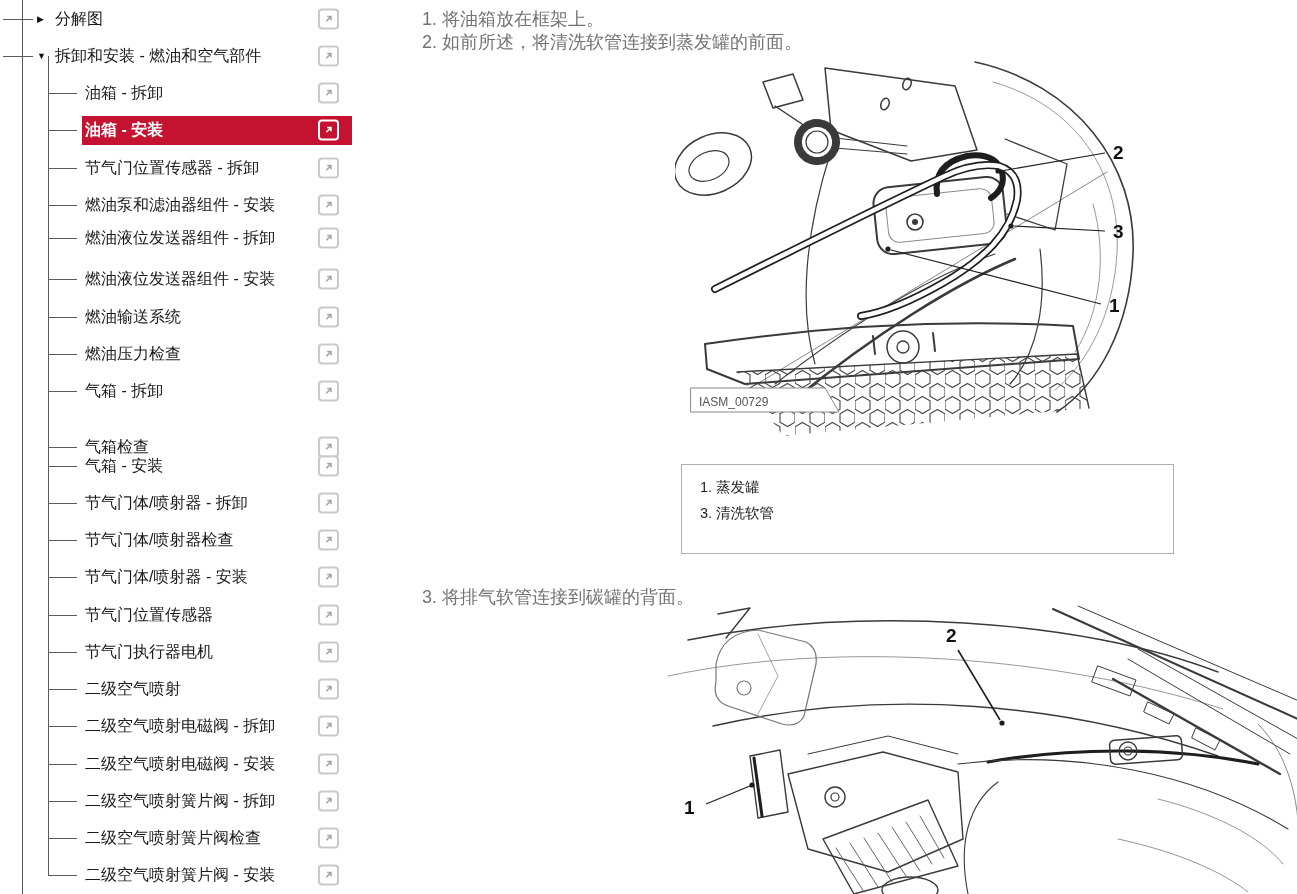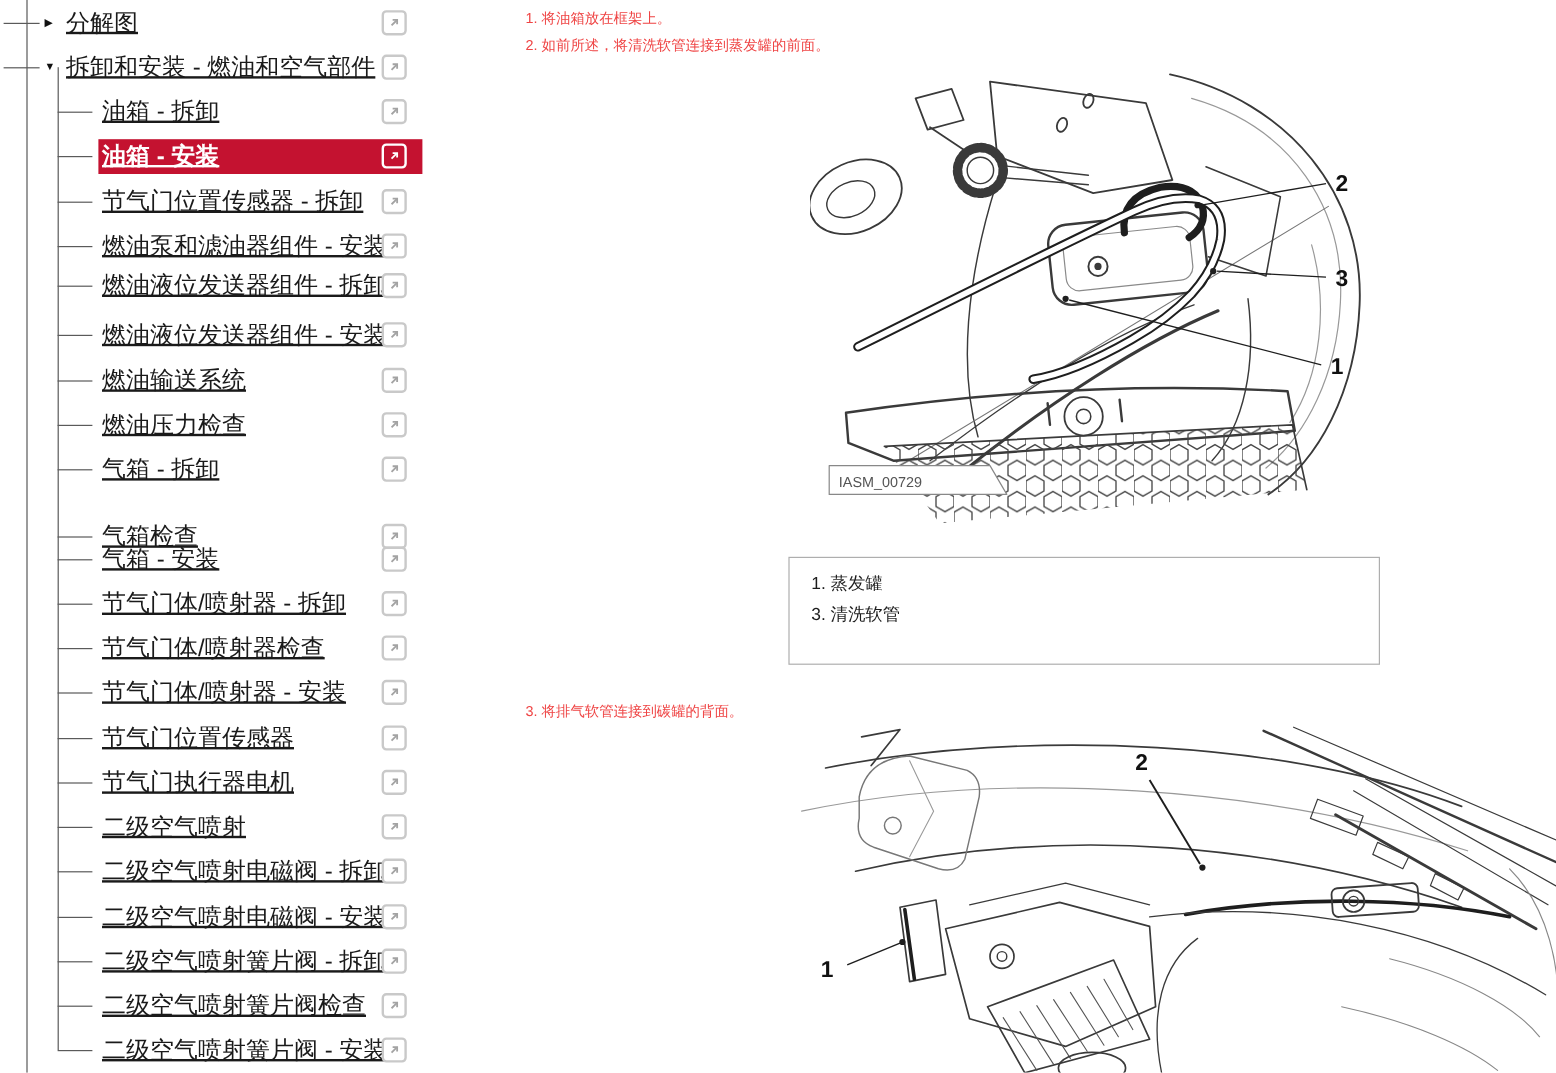--- a/index.html
+++ b/index.html
@@ -14,43 +14,43 @@
   .vline { position:absolute; width:1px; background:#5a5a5a; }
   .vline.outer { left:22px; top:0; height:894px; }
   .vline.inner { left:48px; top:56px; height:819px; }
   .trow { position:absolute; left:0; width:352px; height:37px; }
   .conn { position:absolute; top:50%; height:1px; background:#5a5a5a; }
   .lvl0 > .conn { left:3px;  width:30px; }
   .lvl1 > .conn { left:48px; width:29px; }
   .tarrow { position:absolute; left:37px; top:50%; transform:translateY(-50%);
             font-size:9px; color:#111; line-height:1; }
   .tlbl { position:absolute; top:50%; transform:translateY(-50%);
-          font-size:20px; color:#1a1a1a; white-space:nowrap; z-index:2;text-decoration:underline; }
+          font-size:16px; color:#1a1a1a; white-space:nowrap; z-index:2; }
   .lvl0 > .tlbl { left:55px; }
   .lvl1 > .tlbl { left:85px; }
   .linkicon { position:absolute; left:318px; top:50%; transform:translateY(-50%);
               width:21px; height:21px; border:2px solid #c9c9c9; border-radius:4px;
               color:#a3a3a3; display:flex; align-items:center; justify-content:center;
               background:#fff; z-index:2; }
   .selbar { position:absolute; left:82px; right:0; top:4px; bottom:4px; z-index:1; }
   .trow.selected .tlbl { color:#fff; font-weight:bold; }
   .trow.selected .linkicon { border-color:#fff; color:#fff; background:transparent; }
 
   
-  .step { position:absolute; left:438px; font-size:12px; color:#ef4444; white-space:nowrap; }
+  .step { position:absolute; left:422px; font-size:18px; color:#737373; white-space:nowrap; }
   #step-1 { top:7px; }
   #step-2 { top:30px; }
   #step-3 { top:585px; }
 
   .figure { position:absolute; }
   #figure-1 { left:675px; top:54px; width:512px; height:382px; }
   #figure-2 { left:658px; top:604px; width:639px; height:290px; }
   .figure svg { display:block; width:100%; height:100%; }
 
-  .legend { position:absolute; left:657px; top:464px; width:493px; height:90px;
+  .legend { position:absolute; left:681px; top:464px; width:493px; height:90px;
             border:1px solid #aeaeae; background:#fff; padding:9px 0 0 18px; }
   .legend .lg-item { font-size:14.5px; line-height:26px; color:#1c1c1c; }
 
   .callout { font-family:"Liberation Sans","DejaVu Sans",sans-serif;
              font-weight:bold; font-size:19px; fill:#111; }
   .iasm { font-family:"Liberation Sans","DejaVu Sans",sans-serif; font-size:12px; fill:#555; }
 </style>
 </head>
 <body>
 

